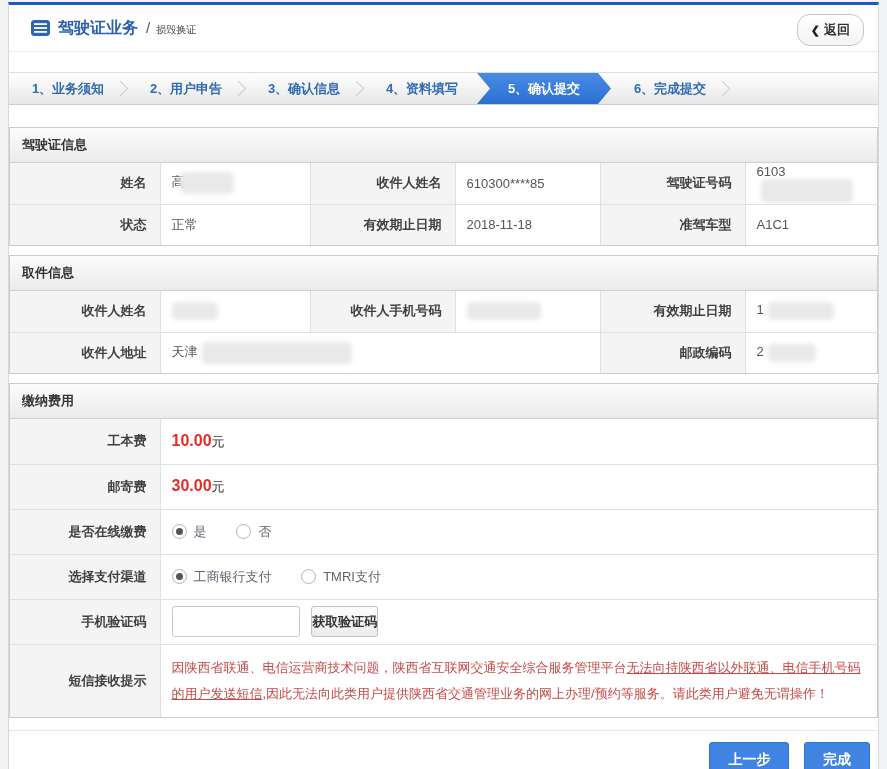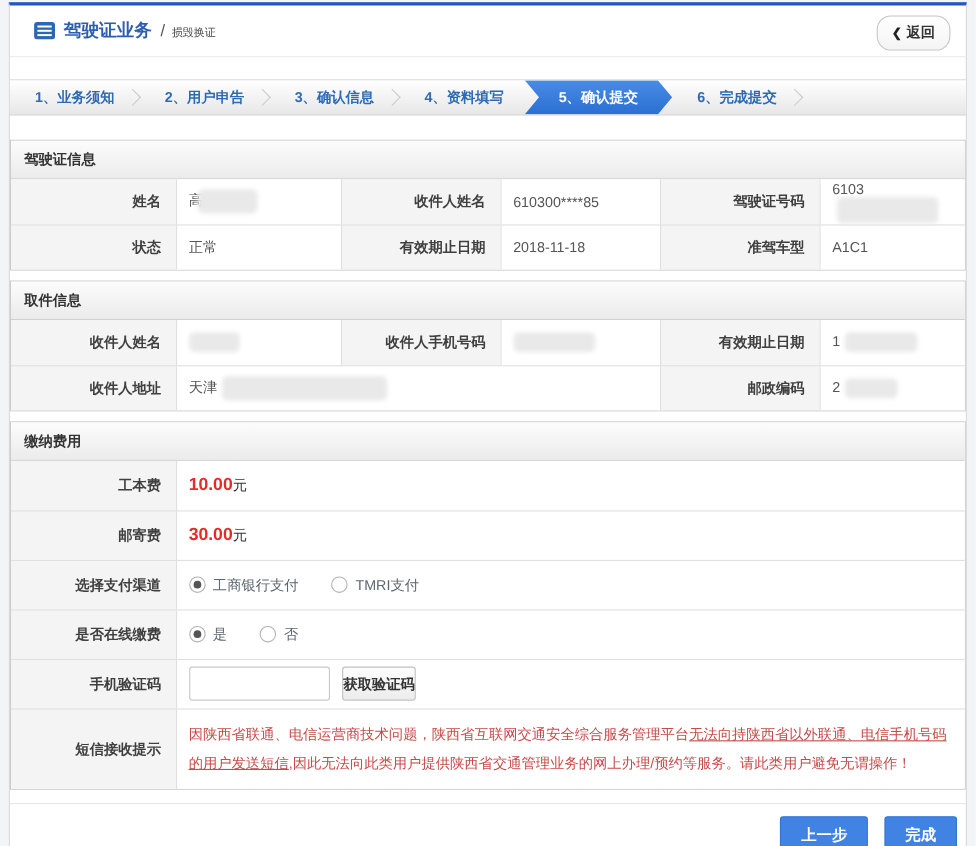--- a/index.html
+++ b/index.html
@@ -219,34 +219,34 @@
       <tbody>
           <tr>
         <td class="lbl">工本费</td>
         <td class="val"><span class="fee-num">10.00</span><span class="fee-unit">元</span></td>
       </tr>
       <tr>
         <td class="lbl">邮寄费</td>
         <td class="val"><span class="fee-num">30.00</span><span class="fee-unit">元</span></td>
       </tr>
       <tr>
+        <td class="lbl">是否在线缴费</td>
+        <td class="val">
+          <span class="radio checked"></span><span class="radio-lbl">是</span>
+          <span class="radio"></span><span class="radio-lbl">否</span>
+        </td>
+      </tr>
+      <tr>
         <td class="lbl">选择支付渠道</td>
         <td class="val">
           <span class="radio checked"></span><span class="radio-lbl">工商银行支付</span>
           <span class="radio"></span><span class="radio-lbl">TMRI支付</span>
         </td>
       </tr>
       <tr>
-        <td class="lbl">是否在线缴费</td>
-        <td class="val">
-          <span class="radio checked"></span><span class="radio-lbl">是</span>
-          <span class="radio"></span><span class="radio-lbl">否</span>
-        </td>
-      </tr>
-      <tr>
         <td class="lbl">手机验证码</td>
         <td class="val">
           <input class="code-input" type="text" value="" style="">
           <button class="code-btn">获取验证码</button>
         </td>
       </tr>
       <tr>
         <td class="lbl">短信接收提示</td>
         <td class="val notice"><span>因陕西省联通、电信运营商技术问题，陕西省互联网交通安全综合服务管理平台</span><u>无法向持陕西省以外联通、电信手机号码的用户发送短信</u><span>,因此无法向此类用户提供陕西省交通管理业务的网上办理/预约等服务。请此类用户避免无谓操作！</span></td>
       </tr>

